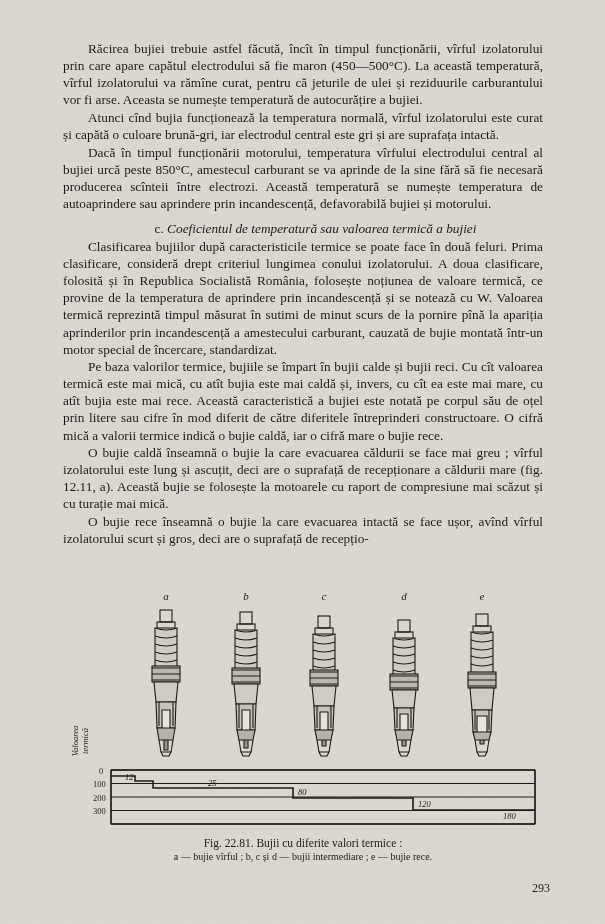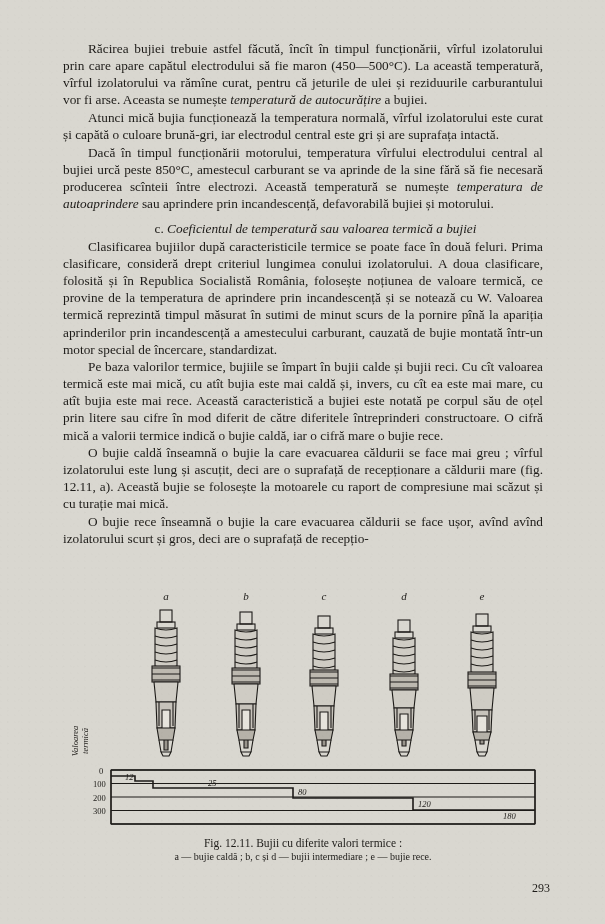--- a/index.html
+++ b/index.html
@@ -29,21 +29,20 @@
   }
   p.para {
     margin: 0 0 0.5px 0;
     font-size: 13.3px;
     line-height: 17.1px;
     text-align: justify;
     text-indent: 25px;
     hyphens: manual;
   }
   .it {
-    font-style: italic;
   }
   .sub-head {
     margin: 8px 0 1px 0;
     font-size: 13.3px;
     line-height: 17.1px;
     text-indent: 25px;
     font-style: italic;
     text-align: center;
   }
   .sub-head .lbl {
@@ -130,30 +129,30 @@
 </style>
 </head>
 <body>
 
 <div class="page">
 
   <div class="text-col">
 
     <p class="para"><span>Răcirea bujiei trebuie astfel făcută, încît în timpul funcționării, vîrful izolatorului prin care apare capătul electrodului să fie maron (450—500°C). La această temperatură, vîrful izolatorului va rămîne curat, pentru că jeturile de ulei și reziduurile carburantului vor fi arse. Aceasta se numește </span><span class="it">temperatură de autocurățire</span><span> a bujiei.</span></p>
 
-    <p class="para">Atunci mică bujia funcționează la temperatura normală, vîrful izolatorului este curat și capătă o culoare brună-gri, iar electrodul central este gri și are suprafața intactă.</p>
+    <p class="para">Atunci cînd bujia funcționează la temperatura normală, vîrful izolatorului este curat și capătă o culoare brună-gri, iar electrodul central este gri și are suprafața intactă.</p>
 
     <p class="para"><span>Dacă în timpul funcționării motorului, temperatura vîrfului electrodului central al bujiei urcă peste 850°C, amestecul carburant se va aprinde de la sine fără să fie necesară producerea scînteii între electrozi. Această temperatură se numește </span><span class="it">temperatura de autoaprindere</span><span> sau aprindere prin incandescență, defavorabilă bujiei și motorului.</span></p>
 
     <div class="sub-head"><span class="lbl">c.</span> <span>Coeficientul de temperatură sau valoarea termică a bujiei</span></div>
 
     <p class="para">Clasificarea bujiilor după caracteristicile termice se poate face în două feluri. Prima clasificare, consideră drept criteriul lungimea conului izolatorului. A doua clasificare, folosită și în Republica Socialistă România, folosește noțiunea de valoare termică, ce provine de la temperatura de aprindere prin incandescență și se notează cu W. Valoarea termică reprezintă timpul măsurat în sutimi de minut scurs de la pornire pînă la apariția aprinderilor prin incandescență a amestecului carburant, cauzată de bujie montată într-un motor special de încercare, standardizat.</p>
     <p class="para">Pe baza valorilor termice, bujiile se împart în bujii calde și bujii reci. Cu cît valoarea termică este mai mică, cu atît bujia este mai caldă și, invers, cu cît ea este mai mare, cu atît bujia este mai rece. Această caracteristică a bujiei este notată pe corpul său de oțel prin litere sau cifre în mod diferit de către diferitele întreprinderi constructoare. O cifră mică a valorii termice indică o bujie caldă, iar o cifră mare o bujie rece.</p>
     <p class="para">O bujie caldă înseamnă o bujie la care evacuarea căldurii se face mai greu ; vîrful izolatorului este lung și ascuțit, deci are o suprafață de recepționare a căldurii mare (fig. 12.11, a). Această bujie se folosește la motoarele cu raport de compresiune mai scăzut și cu turație mai mică.</p>
-    <p class="para">O bujie rece înseamnă o bujie la care evacuarea căldurii se face ușor, avînd avînd izolatorului scurt și gros, deci are o suprafață de recepțio-</p>
+    <p class="para">O bujie rece înseamnă o bujie la care evacuarea intactă se face ușor, avînd vîrful izolatorului scurt și gros, deci are o suprafață de recepțio-</p>
   </div>
 
   <div class="figure">
 
     <div class="plugs">
 
       <div class="plug" style="left:72px;">
         <div class="lbl">a</div>
         <svg width="62" height="152" viewBox="0 0 62 152">
           <g fill="none" stroke="#1d1b18" stroke-width="1.1">
@@ -303,20 +302,20 @@
           <text x="32" y="12" font-style="italic">12</text>
           <text x="115" y="18" font-style="italic">25</text>
           <text x="205" y="27" font-style="italic">80</text>
           <text x="325" y="39" font-style="italic">120</text>
           <text x="410" y="51" font-style="italic">180</text>
         </g>
       </svg>
     </div>
 
     <div class="caption">
-      <div>Fig. 12.11. Bujii cu diferite valori termice :</div>
-      <div class="sub">a — bujie caldă ; b, c și d — bujii intermediare ; e — bujie rece.</div>
+      <div>Fig. 22.81. Bujii cu diferite valori termice :</div>
+      <div class="sub">a — bujie vîrful ; b, c și d — bujii intermediare ; e — bujie rece.</div>
     </div>
   </div>
 
   <div class="page-number">293</div>
   <div class="grain"></div>
 </div>
 
 </body></html>

